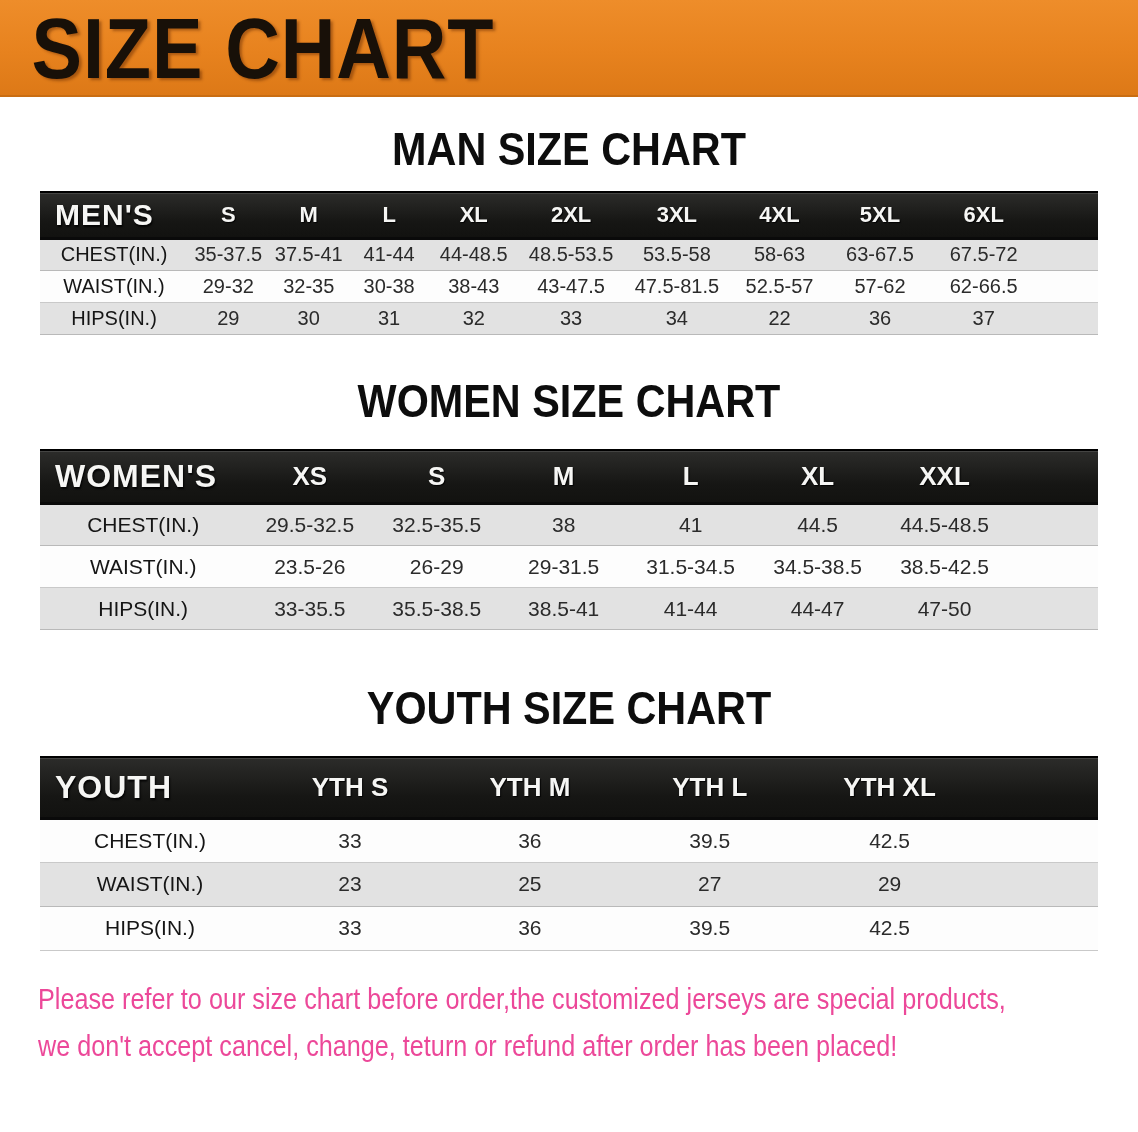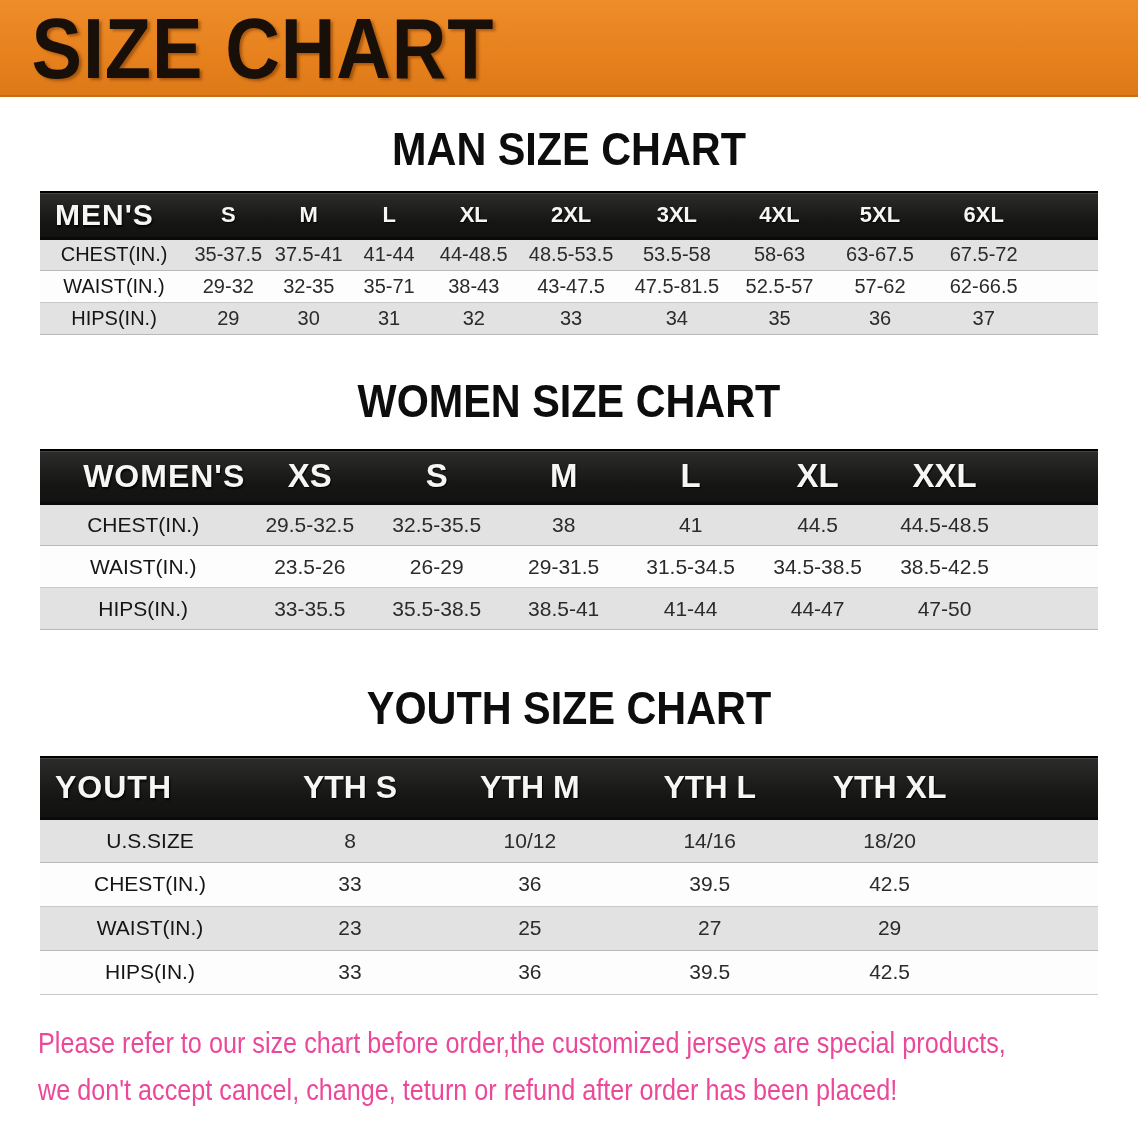--- a/index.html
+++ b/index.html
@@ -74,25 +74,25 @@
   .size-table tbody tr.gray td {
     background: #e2e2e2;
     border-bottom: 1px solid #b9b9b9;
   }
   .size-table tbody td.row-label { color: #151515; }
 
   .t-men   thead th { height: 46px; font-size: 22px; }
   .t-men   th.table-label { font-size: 30px; margin-left: 8px; }
   .t-men   tbody td { height: 32px; font-size: 20px; }
 
-  .t-women thead th { height: 54px; font-size: 33px; }
-  .t-women th.table-label { font-size: 32px; text-align: right; }
+  .t-women thead th { height: 54px; font-size: 26px; }
+  .t-women th.table-label { font-size: 32px; }
   .t-women tbody td { height: 42px; font-size: 21px; }
 
-  .t-youth thead th { height: 61px; font-size: 32px; }
+  .t-youth thead th { height: 61px; font-size: 26px; }
   .t-youth th.table-label { font-size: 32px; }
   .t-youth tbody td { height: 44px; font-size: 21px; }
 
   
   .disclaimer { margin: 24px 0 0 38px; }
   .disclaimer-line {
     font-size: 30px; line-height: 47px;
     white-space: nowrap;
     transform: scaleX(0.84);
     transform-origin: left center;
@@ -147,38 +147,38 @@
           <td>53.5-58</td>
           <td>58-63</td>
           <td>63-67.5</td>
           <td>67.5-72</td>
           <td></td>
         </tr>
         <tr>
           <td class="row-label">WAIST(IN.)</td>
           <td>29-32</td>
           <td>32-35</td>
-          <td>35-71</td>
+          <td>30-38</td>
           <td>38-43</td>
           <td>43-47.5</td>
           <td>47.5-81.5</td>
           <td>52.5-57</td>
           <td>57-62</td>
           <td>62-66.5</td>
           <td></td>
         </tr>
         <tr class="gray">
           <td class="row-label">HIPS(IN.)</td>
           <td>29</td>
           <td>30</td>
           <td>31</td>
           <td>32</td>
           <td>33</td>
           <td>34</td>
-          <td>35</td>
+          <td>22</td>
           <td>36</td>
           <td>37</td>
           <td></td>
         </tr>
       </tbody>
     </table>
 </section>
 
 <section class="section-women">
   <h2 class="section-heading">WOMEN SIZE CHART</h2>
@@ -255,28 +255,20 @@
         <tr>
           <th class="table-label">YOUTH</th>
           <th class="size-head">YTH S</th>
           <th class="size-head">YTH M</th>
           <th class="size-head">YTH L</th>
           <th class="size-head">YTH XL</th>
           <th class="size-head"></th>
         </tr>
       </thead>
       <tbody>
-        <tr class="gray">
-          <td class="row-label">U.S.SIZE</td>
-          <td>8</td>
-          <td>10/12</td>
-          <td>14/16</td>
-          <td>18/20</td>
-          <td></td>
-        </tr>
         <tr>
           <td class="row-label">CHEST(IN.)</td>
           <td>33</td>
           <td>36</td>
           <td>39.5</td>
           <td>42.5</td>
           <td></td>
         </tr>
         <tr class="gray">
           <td class="row-label">WAIST(IN.)</td>

